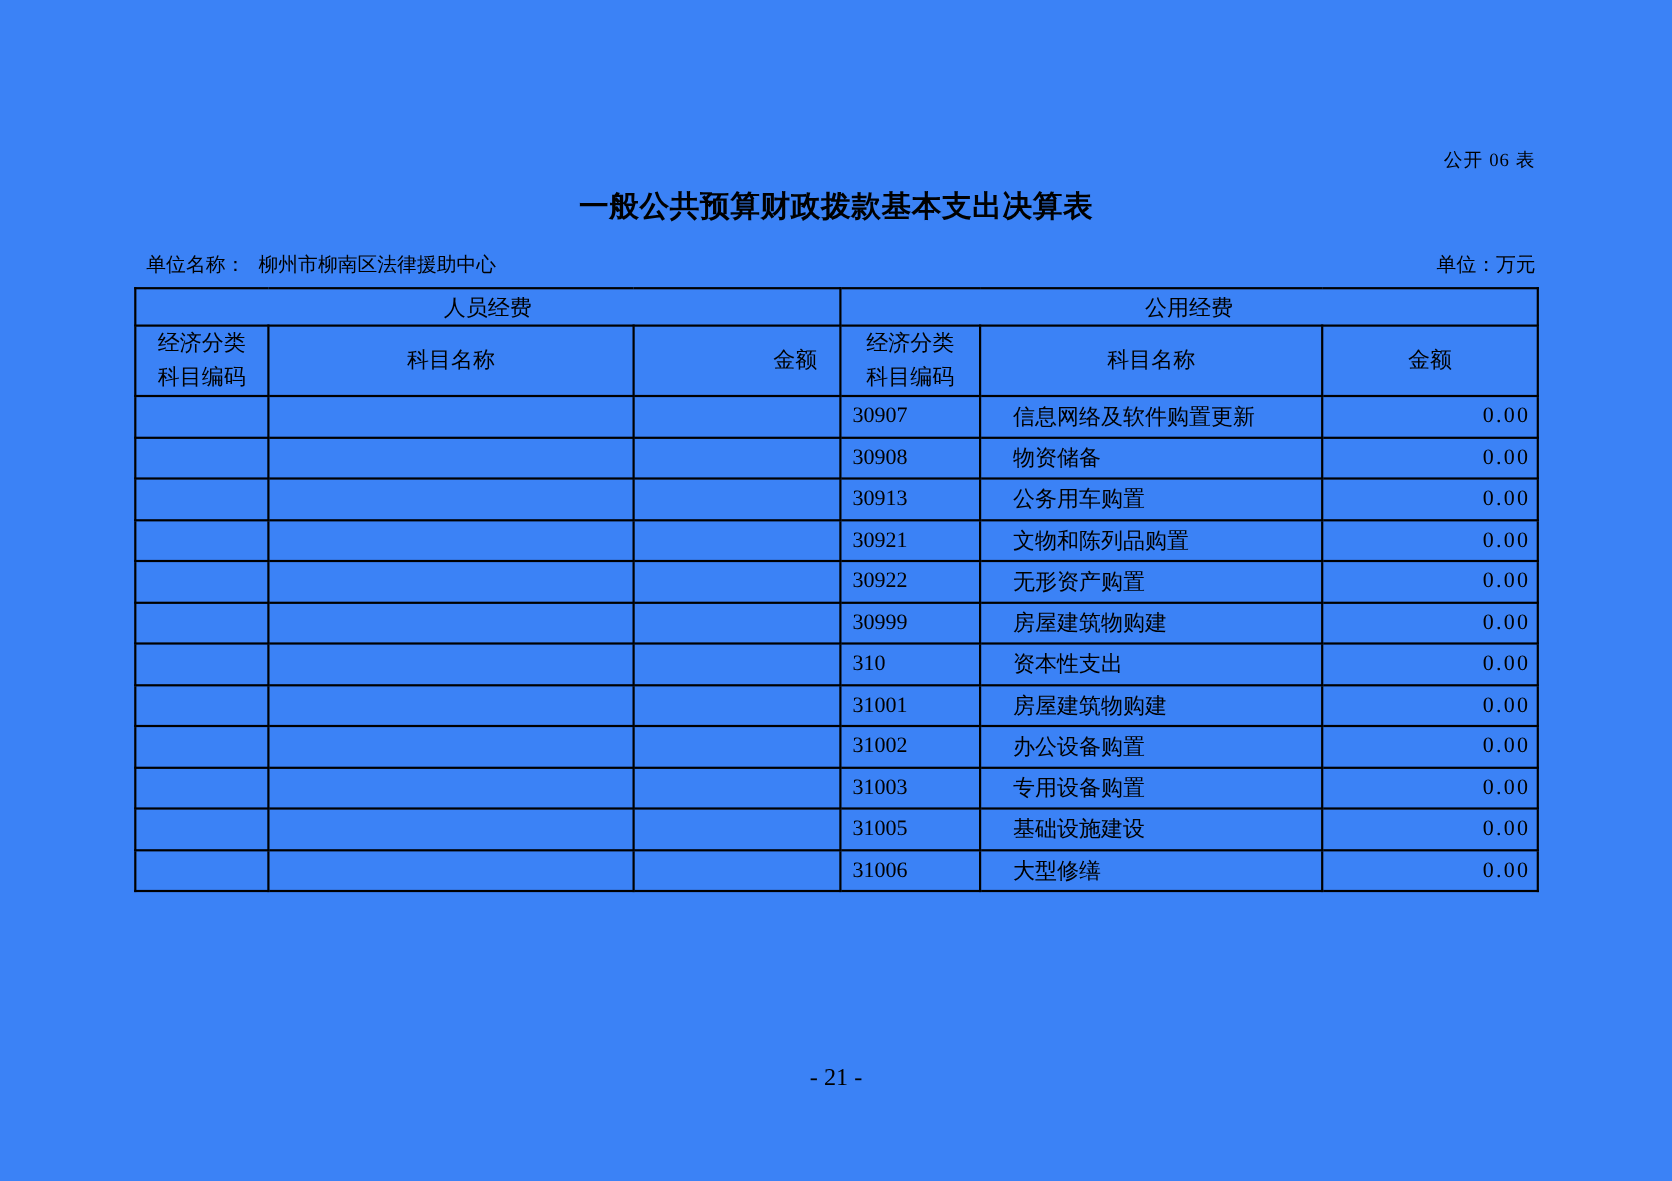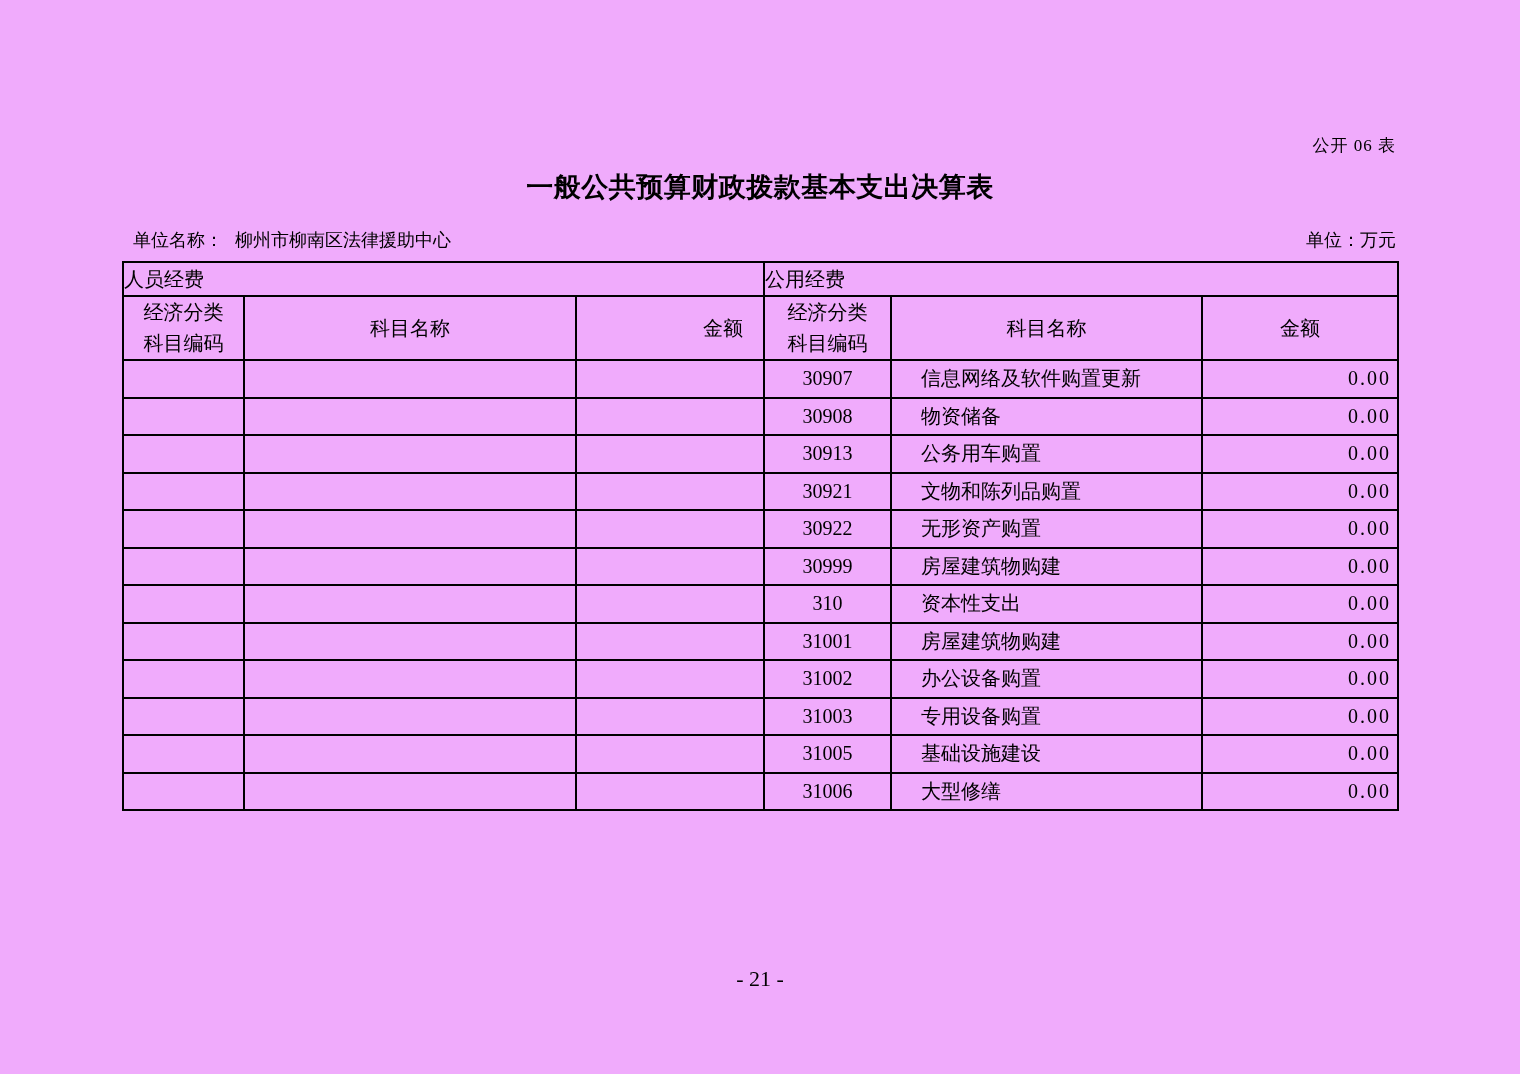--- a/index.html
+++ b/index.html
@@ -2,21 +2,21 @@
 <html><head>
 <meta charset="utf-8">
 <style>
   * { margin: 0; padding: 0; box-sizing: border-box; }
   html, body { background: #ffffff; }
   body { font-family: "Liberation Serif", "DejaVu Serif", serif; color: #000000; }
   .page {
     position: relative;
     width: 1520px;
     height: 1074px;
-    background: #f0abfc;
+    background: #3b82f6;
     overflow: hidden;
   }
   .doc-label {
     position: absolute;
     top: 134px;
     right: 124px;
     font-size: 17px;
     letter-spacing: 1px;
   }
   .title {
@@ -53,33 +53,33 @@
     font-size: 20px;
   }
   table.main td {
     border: 2px solid #000000;
     vertical-align: middle;
     overflow: hidden;
     white-space: nowrap;
   }
   tr.group-row td {
     height: 34px;
-    text-align: left;
+    text-align: center;
   }
   tr.colhead-row td {
     height: 58px;
     text-align: center;
     line-height: 31px;
   }
   td.l-amount-head {
     text-align: right !important;
     padding-right: 20px;
   }
   tr.data-row td { height: 37.5px; }
-  td.code { text-align: center; }
+  td.code { text-align: left; padding-left: 10px; }
   td.name { text-align: left; padding-left: 29px; }
   td.amount {
     text-align: right;
     padding-right: 6px;
     letter-spacing: 2px;
     margin-left: 38px;
   }
   .page-number {
     position: absolute;
     top: 966px;

